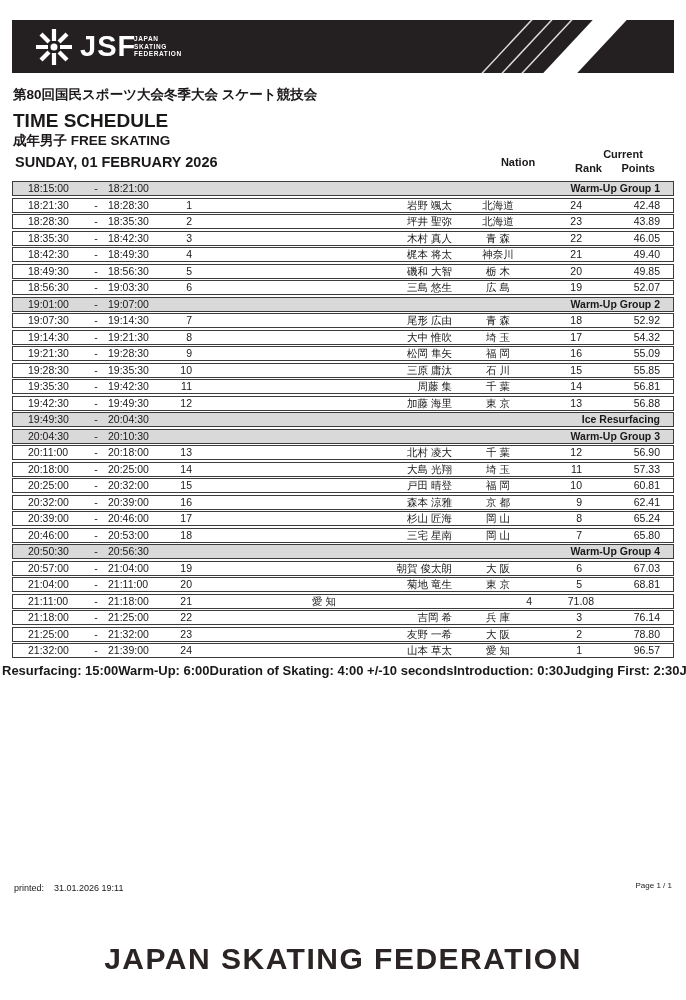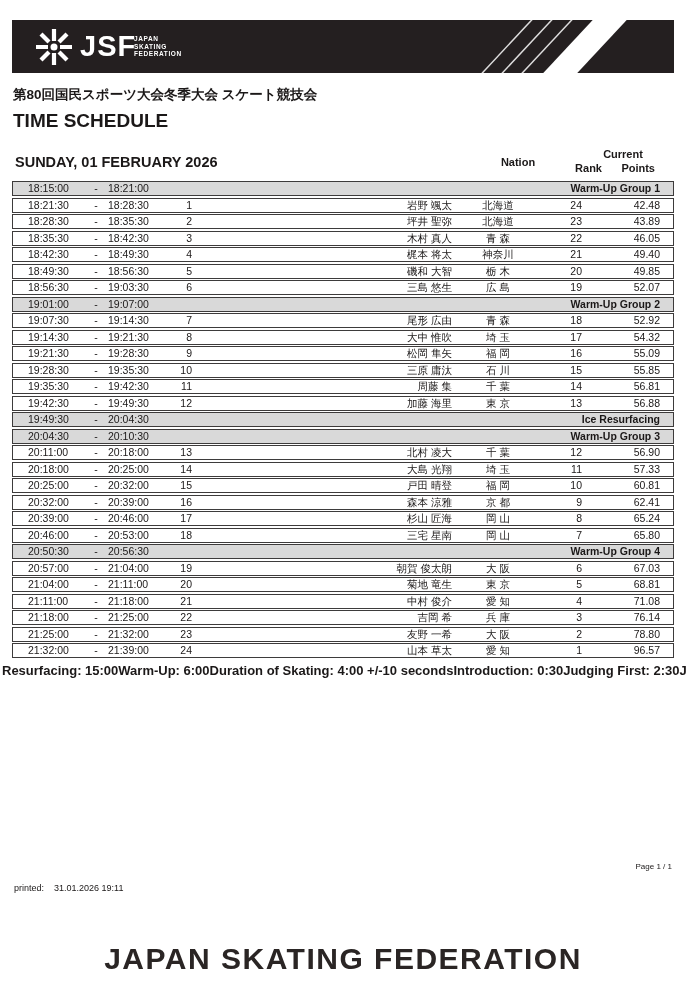--- a/index.html
+++ b/index.html
@@ -53,21 +53,21 @@
   .c-rank{text-align:right;padding-right:12px;}
   .c-points{text-align:right;}
   
   .notes{
     position:absolute;left:2px;top:663px;width:660px;
     display:flex;justify-content:space-between;font-size:13px;white-space:nowrap;font-weight:bold;
   }
   
   .printed{position:absolute;left:14px;top:883px;font-size:9px;}
   .printed .lbl{margin-right:10px;}
-  .pageno{position:absolute;right:14px;top:862px;font-size:8px;}
+  .pageno{position:absolute;right:14px;top:881px;font-size:8px;}
   .brand{
     position:absolute;left:0;top:942px;width:686px;text-align:center;
     font-size:30px;font-weight:700;letter-spacing:1.5px;color:#2a2524;white-space:nowrap;
   }
 </style>
 </head>
 <body>
 
 <div class="page">
 
@@ -90,20 +90,21 @@
 SKATING
 FEDERATION</div>
     <div class="stripe thin" style="left:494px;"></div>
     <div class="stripe thin" style="left:514px;"></div>
     <div class="stripe thin" style="left:534px;"></div>
     <div class="stripe wide" style="left:556px;"></div>
   </div>
 
   <div class="t-event">第80回国民スポーツ大会冬季大会 スケート競技会</div>
   <div class="t-doc">TIME SCHEDULE</div>
+  <div class="t-cat">成年男子 FREE SKATING</div>
 
   <div class="datebar">
     <div class="t-date">SUNDAY, 01 FEBRUARY 2026</div>
     <div class="ch-nation">Nation</div>
     <div class="ch-current">Current</div>
     <div class="ch-rank">Rank</div>
     <div class="ch-points">Points</div>
   </div>
 
   <div class="table">
@@ -345,21 +346,20 @@
       <span class="c-name">菊地 竜生</span>
       <span class="c-nation">東 京</span>
       <span class="c-rank">5</span>
       <span class="c-points">68.81</span>
     </div>
       <div class="row">
       <span class="c-start">21:11:00</span>
       <span class="c-dash">-</span>
       <span class="c-end">21:18:00</span>
       <span class="c-num">21</span>
-      <span class="c-name">中村 俊介</span>
       <span class="c-nation">愛 知</span>
       <span class="c-rank">4</span>
       <span class="c-points">71.08</span>
     </div>
       <div class="row">
       <span class="c-start">21:18:00</span>
       <span class="c-dash">-</span>
       <span class="c-end">21:25:00</span>
       <span class="c-num">22</span>
       <span class="c-name">吉岡 希</span>

